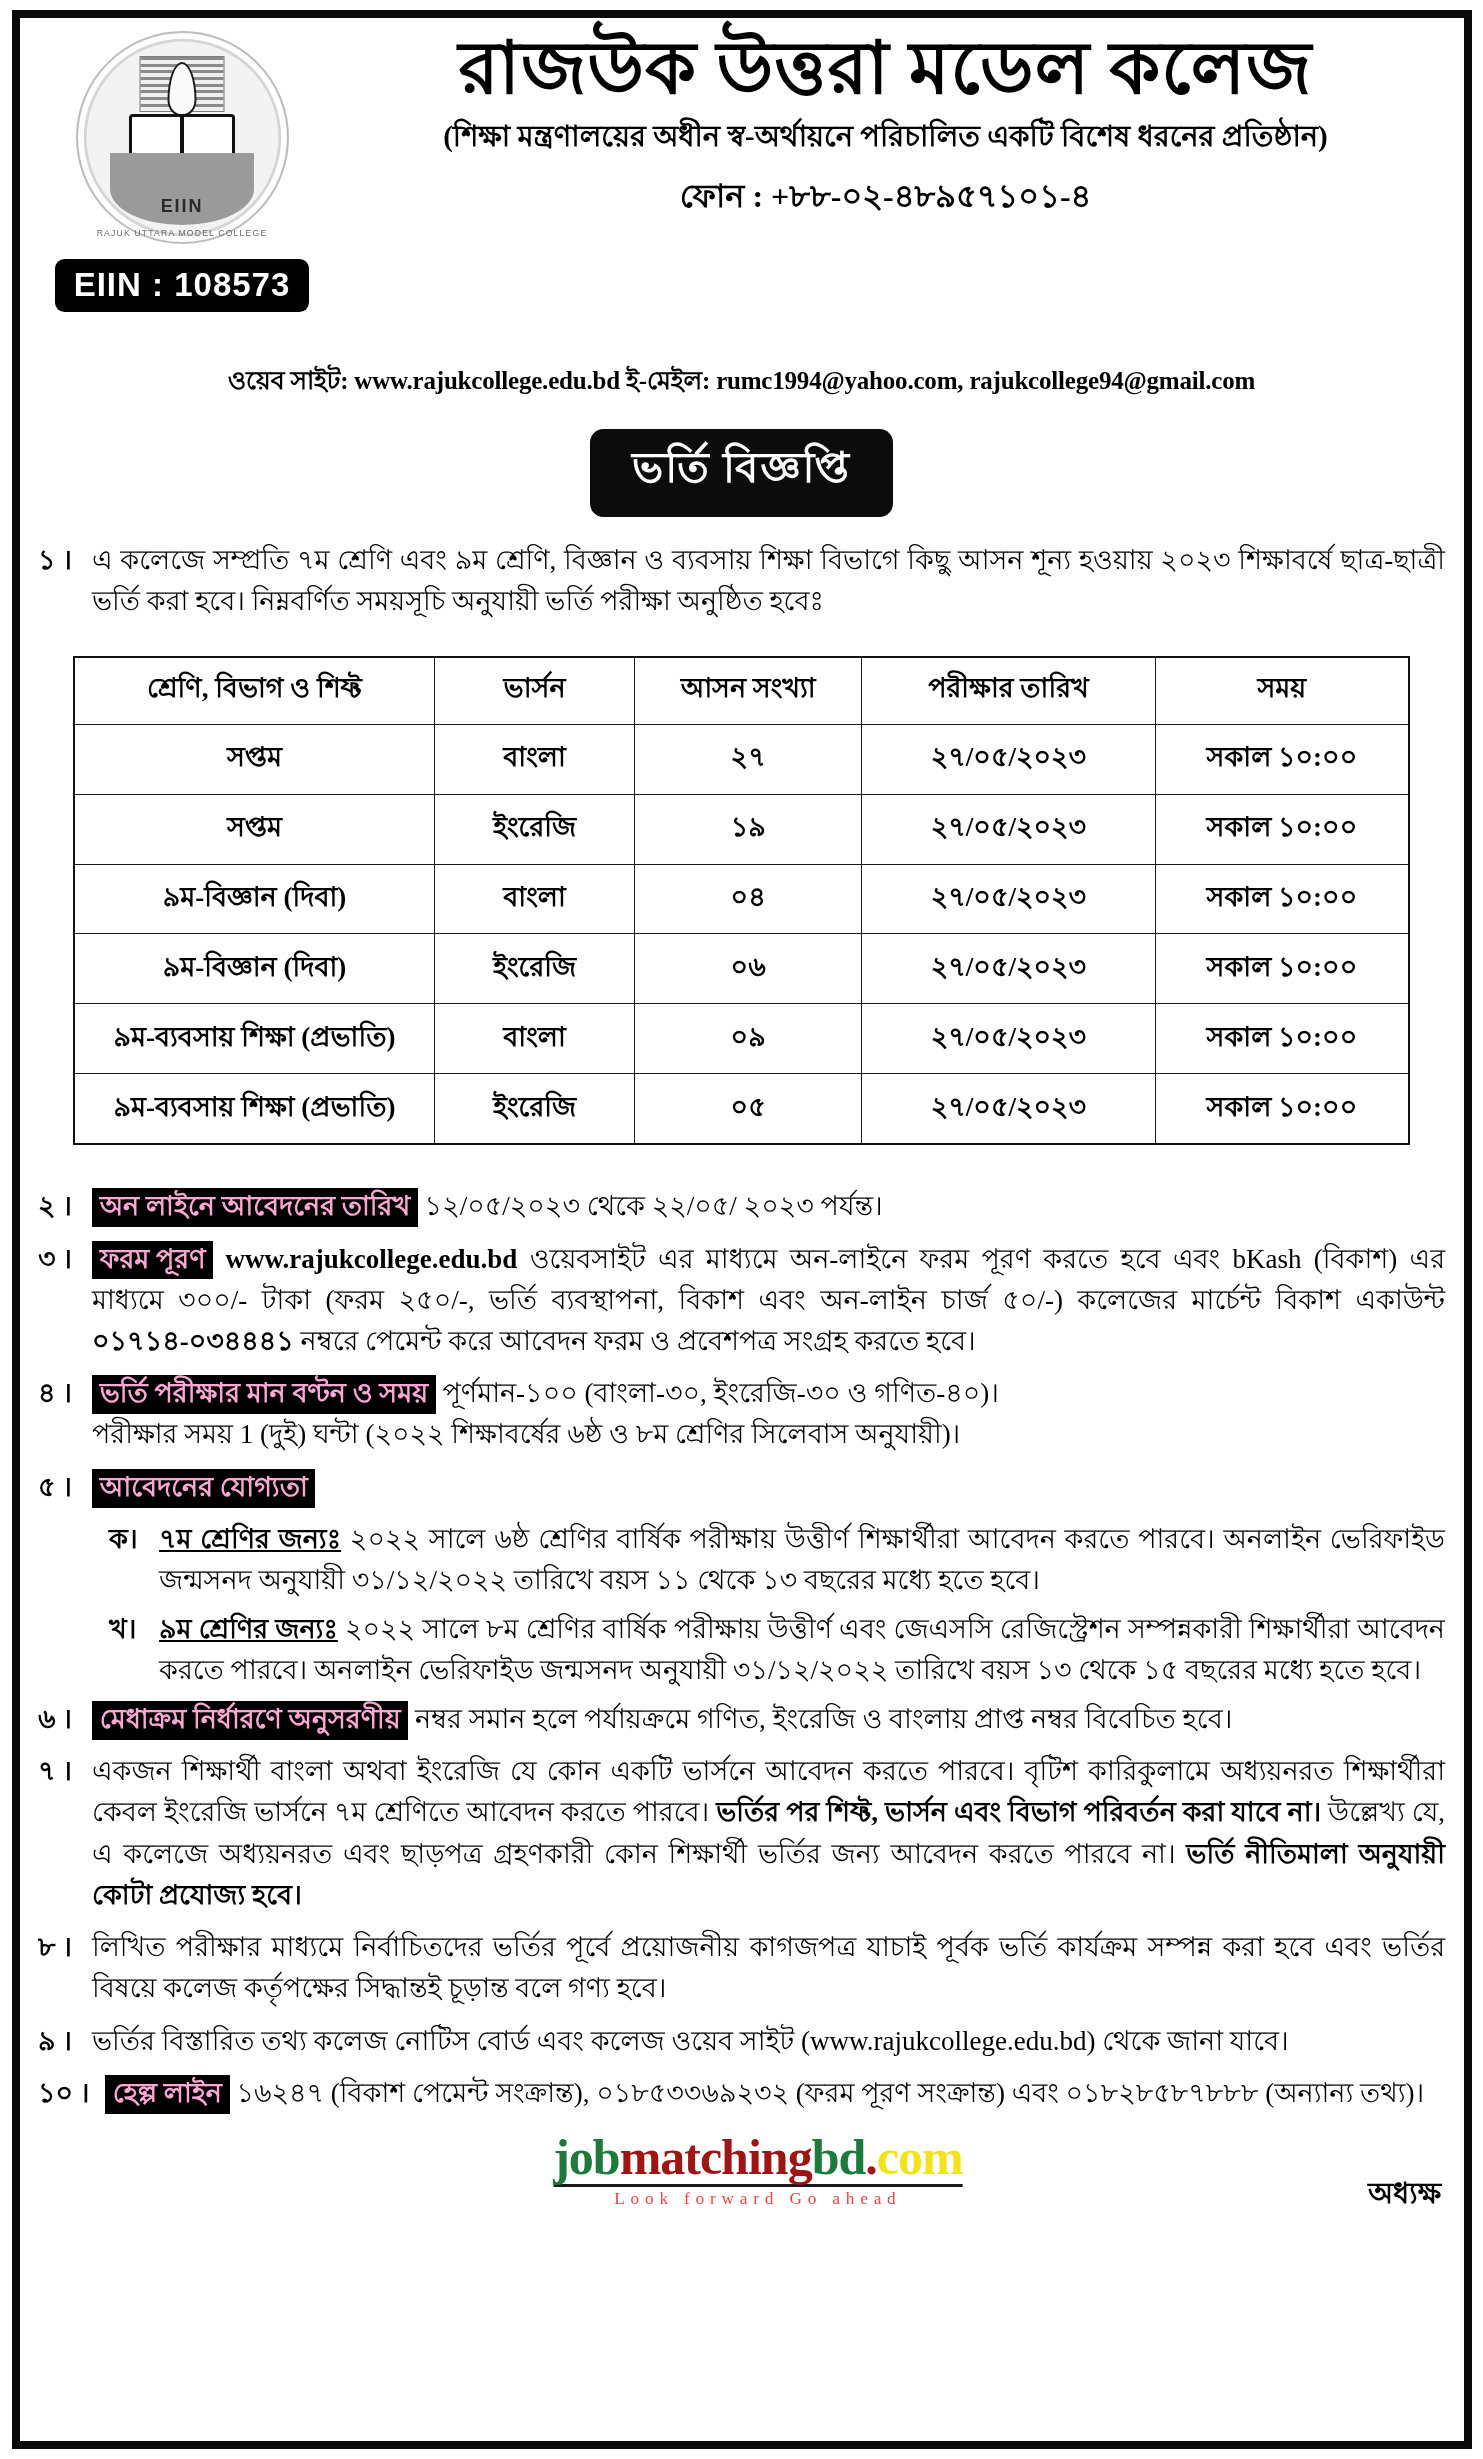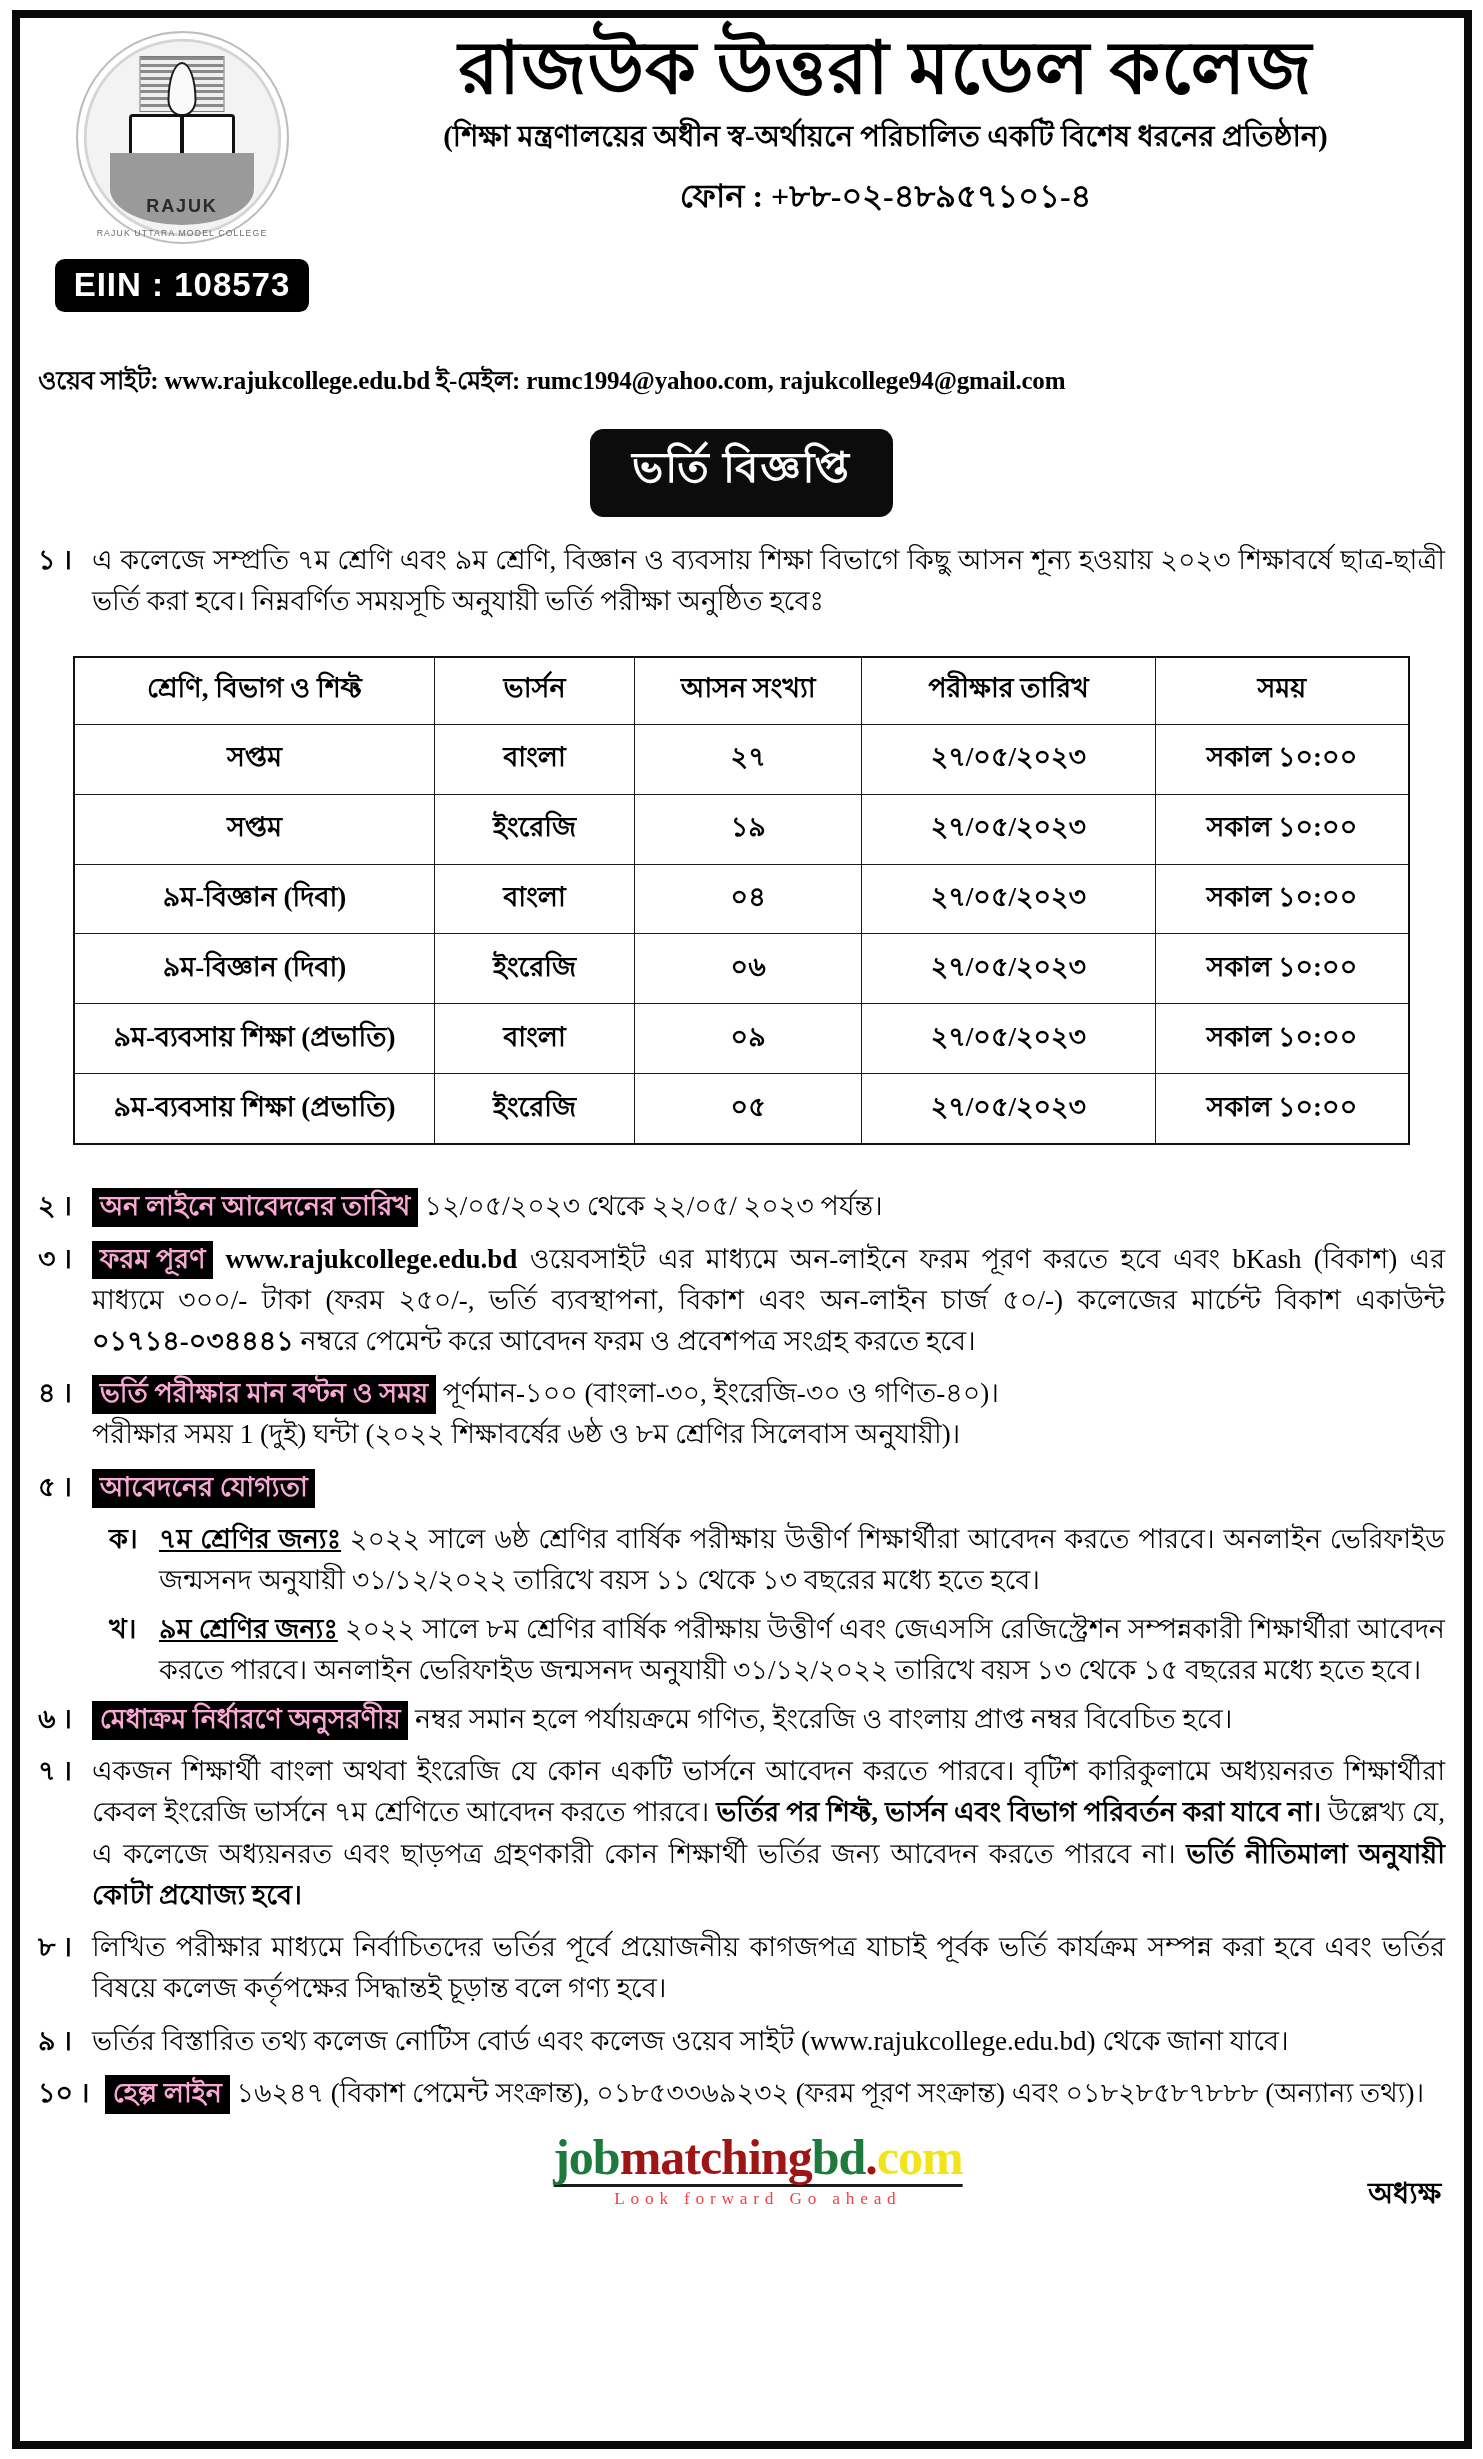--- a/index.html
+++ b/index.html
@@ -179,20 +179,21 @@
     font-size: 32px;
     font-weight: bold;
     margin-top: 9.6px;
   }
   .phone-line {
     font-size: 32px;
     font-weight: bold;
     margin-top: 9.6px;
   }
   .contact-line {
+    text-align: center;
     font-size: 25px;
     font-weight: bold;
     margin-top: 19px;
     letter-spacing: -0.2px;
   }
 
   
   .banner-wrap {
     text-align: center;
     margin-top: 25px;
@@ -327,21 +328,21 @@
   <div class="inner">
 
     <div class="header">
 
       <div class="logo-col">
         <div class="seal">
           <div class="paper"></div>
           <div class="flame"></div>
           <div class="book"></div>
           <div class="arc"></div>
-          <div class="arc-label">RAJUK</div>
+          <div class="arc-label">EIIN</div>
           <div class="ring-text">RAJUK UTTARA MODEL COLLEGE</div>
         </div>
         <div class="eiin">EIIN : 108573</div>
       </div>
 
       <div class="title-col">
         <div class="college-name">রাজউক উত্তরা মডেল কলেজ</div>
         <div class="college-sub">(শিক্ষা মন্ত্রণালয়ের অধীন স্ব-অর্থায়নে পরিচালিত একটি বিশেষ ধরনের প্রতিষ্ঠান)</div>
         <div class="phone-line">ফোন : +৮৮-০২-৪৮৯৫৭১০১-৪</div>
       </div>

